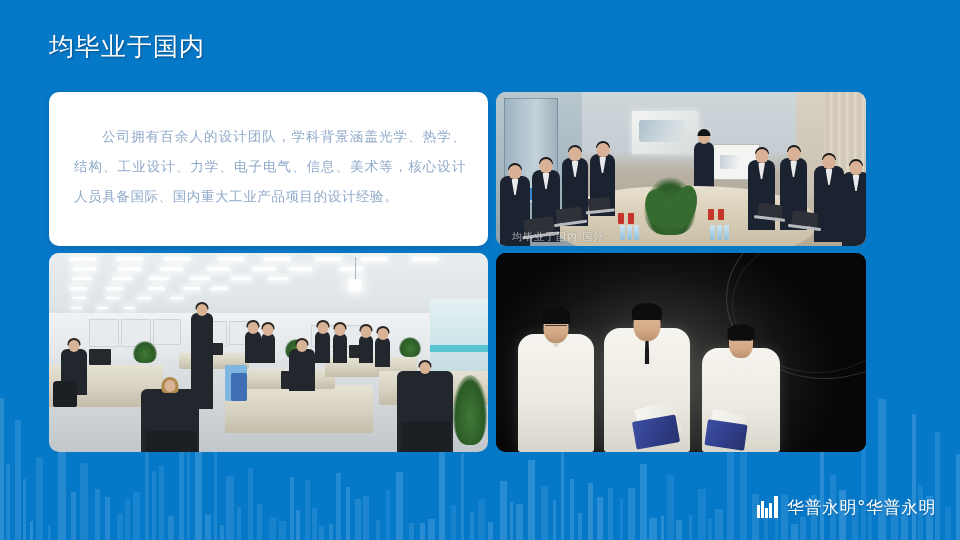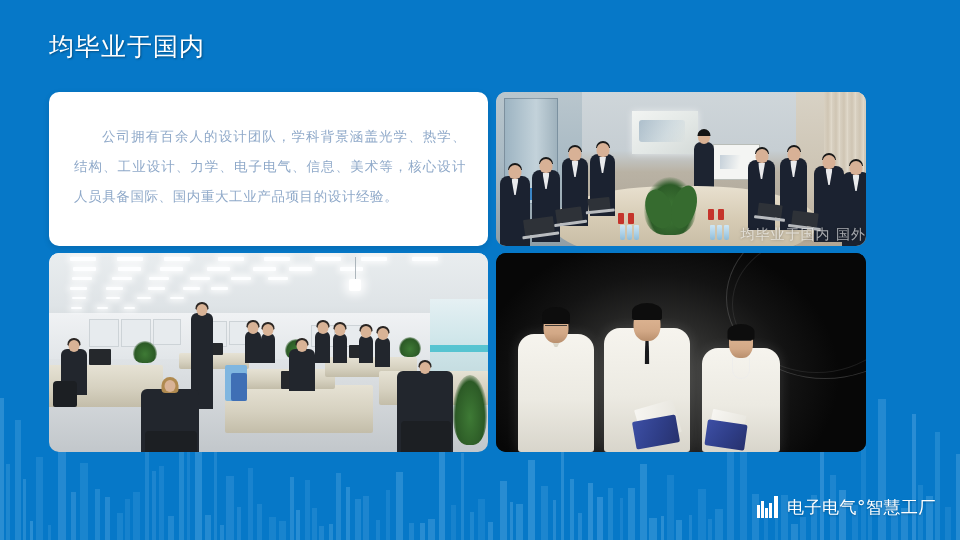--- a/index.html
+++ b/index.html
@@ -180,25 +180,26 @@
     position: absolute; width: 5px; height: 15px; bottom: 6px;
     background: linear-gradient(to bottom, #cfe6f4 0%, #a9cfe6 60%, #8fbcd8 100%);
     border-radius: 1px 1px 2px 2px;
   }
   .redcan {
     position: absolute; width: 6px; height: 11px; bottom: 8px;
     background: #c5342b; border-radius: 1px;
   }
   .mr-caption {
     position: absolute; left: 0; right: 0; bottom: 2px;
-    text-align: right;
-    font-size: 14px;
+    text-align: left;
+    font-size: 10px;
     letter-spacing: 1px;
     color: rgba(255,255,255,0.62);
     text-shadow: 0 0 3px rgba(0,0,0,0.35);
+    padding-left: 16px;
   }
 
   
   #photo-office .photo-inner {
     background: linear-gradient(to bottom, #eef1f3 0%, #e6eaed 42%, #d5d9dc 70%, #c2c7cb 100%);
   }
   .of-ceiling {
     position: absolute; left: 0; top: 0; width: 100%; height: 74px;
     background: linear-gradient(to bottom, #e9edef 0%, #dfe4e7 70%, #d4dadd 100%);
   }
@@ -689,16 +690,16 @@
   </div>
 
   <div id="logo">
     <svg id="logo-mark" width="24" height="22" viewBox="0 0 24 22">
       <rect x="0" y="9" width="3" height="13" fill="#ffffff"></rect>
       <rect x="4" y="5" width="3" height="17" fill="#ffffff"></rect>
       <rect x="8" y="12" width="3" height="10" fill="#ffffff"></rect>
       <rect x="12" y="7" width="3" height="15" fill="#ffffff"></rect>
       <path d="M17 0 L21 0 L21 22 L17 22 Z" fill="#ffffff"></path>
     </svg>
-    <span id="logo-text">电子电气°智慧工厂</span>
+    <span id="logo-text">华普永明°华普永明</span>
   </div>
 
 </div>
 
 </body></html>

